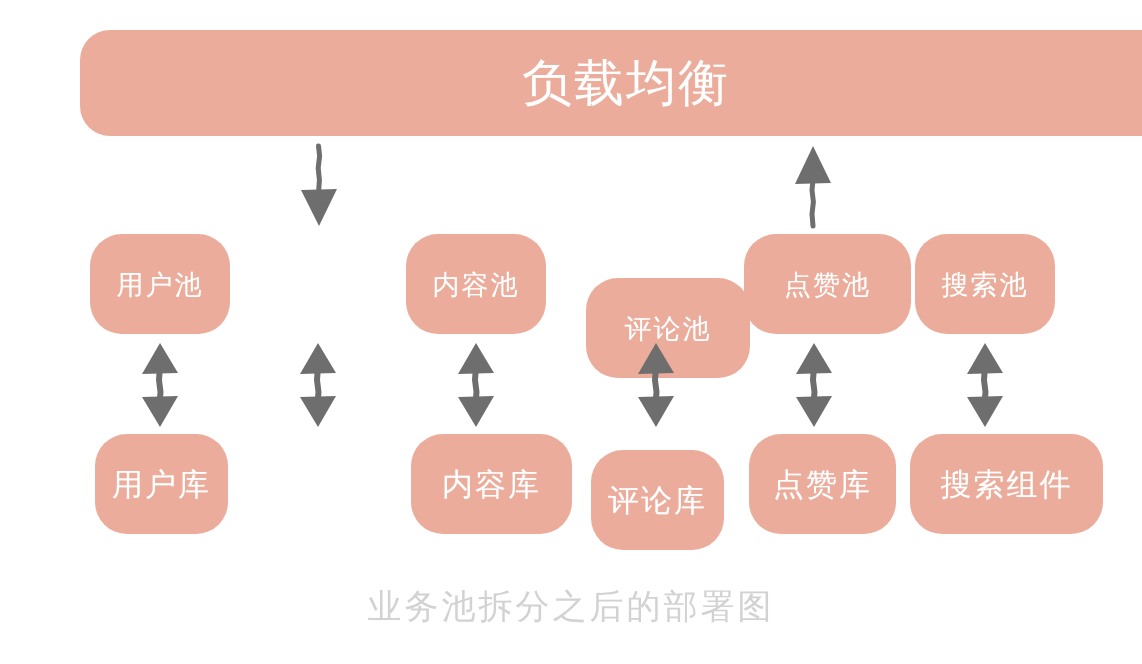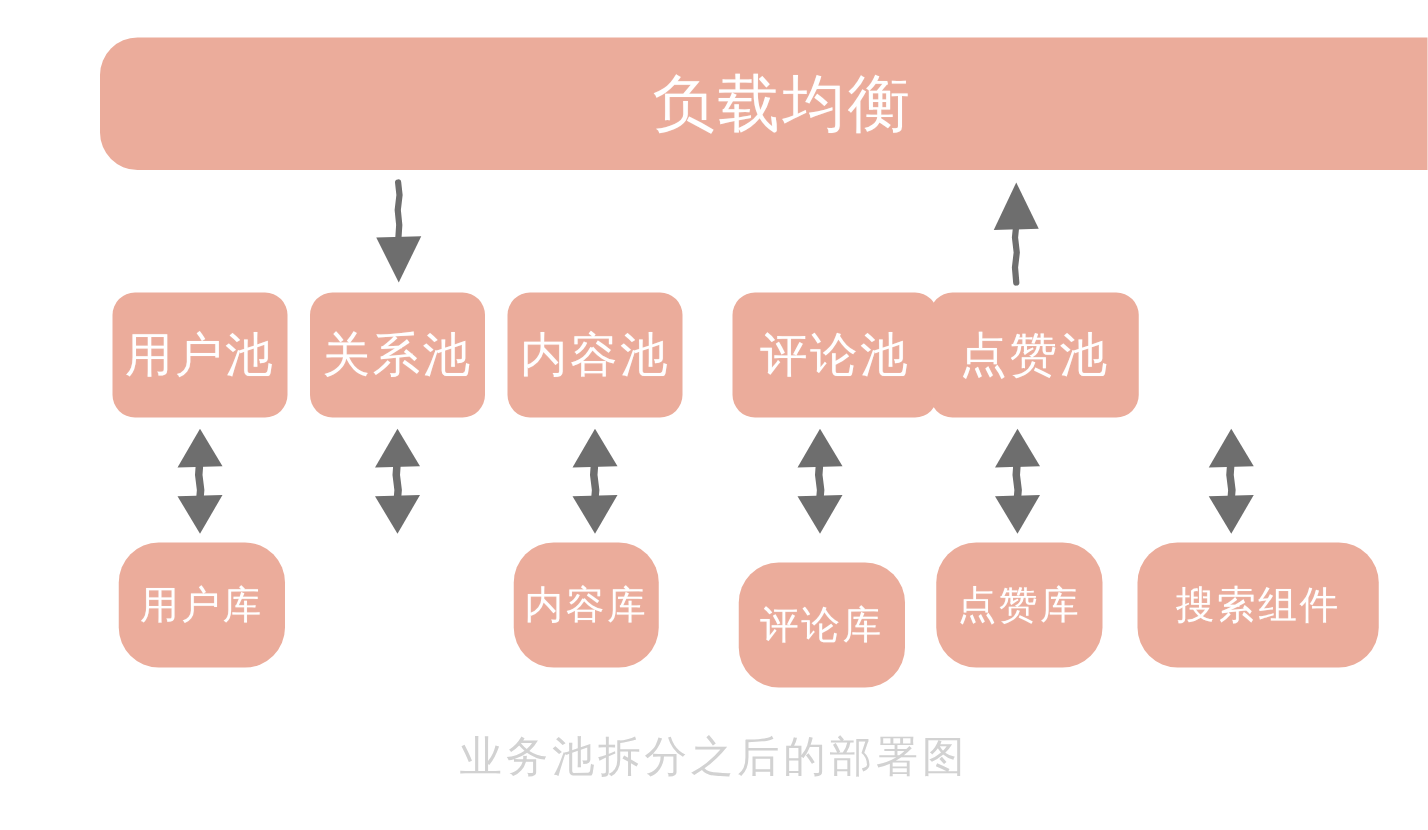--- a/index.html
+++ b/index.html
@@ -40,22 +40,22 @@
     width: 1092px;
     height: 106px;
     border-radius: 30px;
     font-size: 50px;
   }
 
   .pool-row .node,
   .db-row .node {
     top: 0;
     height: 100px;
-    font-size: 38px;
-    border-radius: 18px;
+    font-size: 27px;
+    border-radius: 32px;
   }
 
   .pool-row {
     position: absolute;
     left: 0;
     top: 234px;
     width: 1142px;
     height: 100px;
   }
 
@@ -114,31 +114,31 @@
 
   <svg class="arrow" style="left:790px; top:142px;" width="46" height="88" viewBox="0 0 46 88">
     <path d="M23 84 L22 72 L23.4 60 L22 48 L23 38" stroke="#6e6e6e" stroke-width="5" fill="none" stroke-linecap="round"></path>
     <path d="M5 42 L41 41 L23 4 Z" fill="#6e6e6e"></path>
   </svg>
 
   <div class="pool-row">
     <div class="node" style="left:90px; width:140px;">
       <span class="node-label">用户池</span>
     </div>
-    <div class="node" style="left:248px; width:140px;">
-      <span class="node-label">关系池</span>
-    </div>
     <div class="node" style="left:406px; width:140px;">
       <span class="node-label">内容池</span>
     </div>
-    <div class="node" style="left:586px; width:164px;">
+    <div class="node" style="left:586px; width:164px;margin-top:44px;">
       <span class="node-label">评论池</span>
     </div>
     <div class="node" style="left:744px; width:167px;">
       <span class="node-label">点赞池</span>
+    </div>
+    <div class="node" style="left:915px; width:140px;">
+      <span class="node-label">搜索池</span>
     </div>
   </div>
 
   <svg class="arrow" style="left:137px; top:340px;" width="46" height="90" viewBox="0 0 46 90">
     <path d="M23 26 L22 40 L23.5 52 L22.5 64" stroke="#6e6e6e" stroke-width="6" fill="none" stroke-linecap="round"></path>
     <path d="M5 34 L41 33 L23 3 Z" fill="#6e6e6e"></path>
     <path d="M5 57 L41 56 L23 87 Z" fill="#6e6e6e"></path>
   </svg>
   <svg class="arrow" style="left:295px; top:340px;" width="46" height="90" viewBox="0 0 46 90">
     <path d="M23 26 L22 40 L23.5 52 L22.5 64" stroke="#6e6e6e" stroke-width="6" fill="none" stroke-linecap="round"></path>
@@ -163,27 +163,27 @@
   <svg class="arrow" style="left:962px; top:340px;" width="46" height="90" viewBox="0 0 46 90">
     <path d="M23 26 L22 40 L23.5 52 L22.5 64" stroke="#6e6e6e" stroke-width="6" fill="none" stroke-linecap="round"></path>
     <path d="M5 34 L41 33 L23 3 Z" fill="#6e6e6e"></path>
     <path d="M5 57 L41 56 L23 87 Z" fill="#6e6e6e"></path>
   </svg>
 
   <div class="db-row">
     <div class="node" style="left:95px; width:133px;">
       <span class="node-label">用户库</span>
     </div>
-    <div class="node" style="left:411px; width:116px;">
+    <div class="node" style="left:411px; width:161px;">
       <span class="node-label">内容库</span>
     </div>
     <div class="node" style="left:591px; width:133px;margin-top:16px;">
       <span class="node-label">评论库</span>
     </div>
-    <div class="node" style="left:749px; width:133px;">
+    <div class="node" style="left:749px; width:147px;">
       <span class="node-label">点赞库</span>
     </div>
     <div class="node" style="left:910px; width:193px;">
       <span class="node-label">搜索组件</span>
     </div>
   </div>
 
   <div class="caption">业务池拆分之后的部署图</div>
 
 </div>

